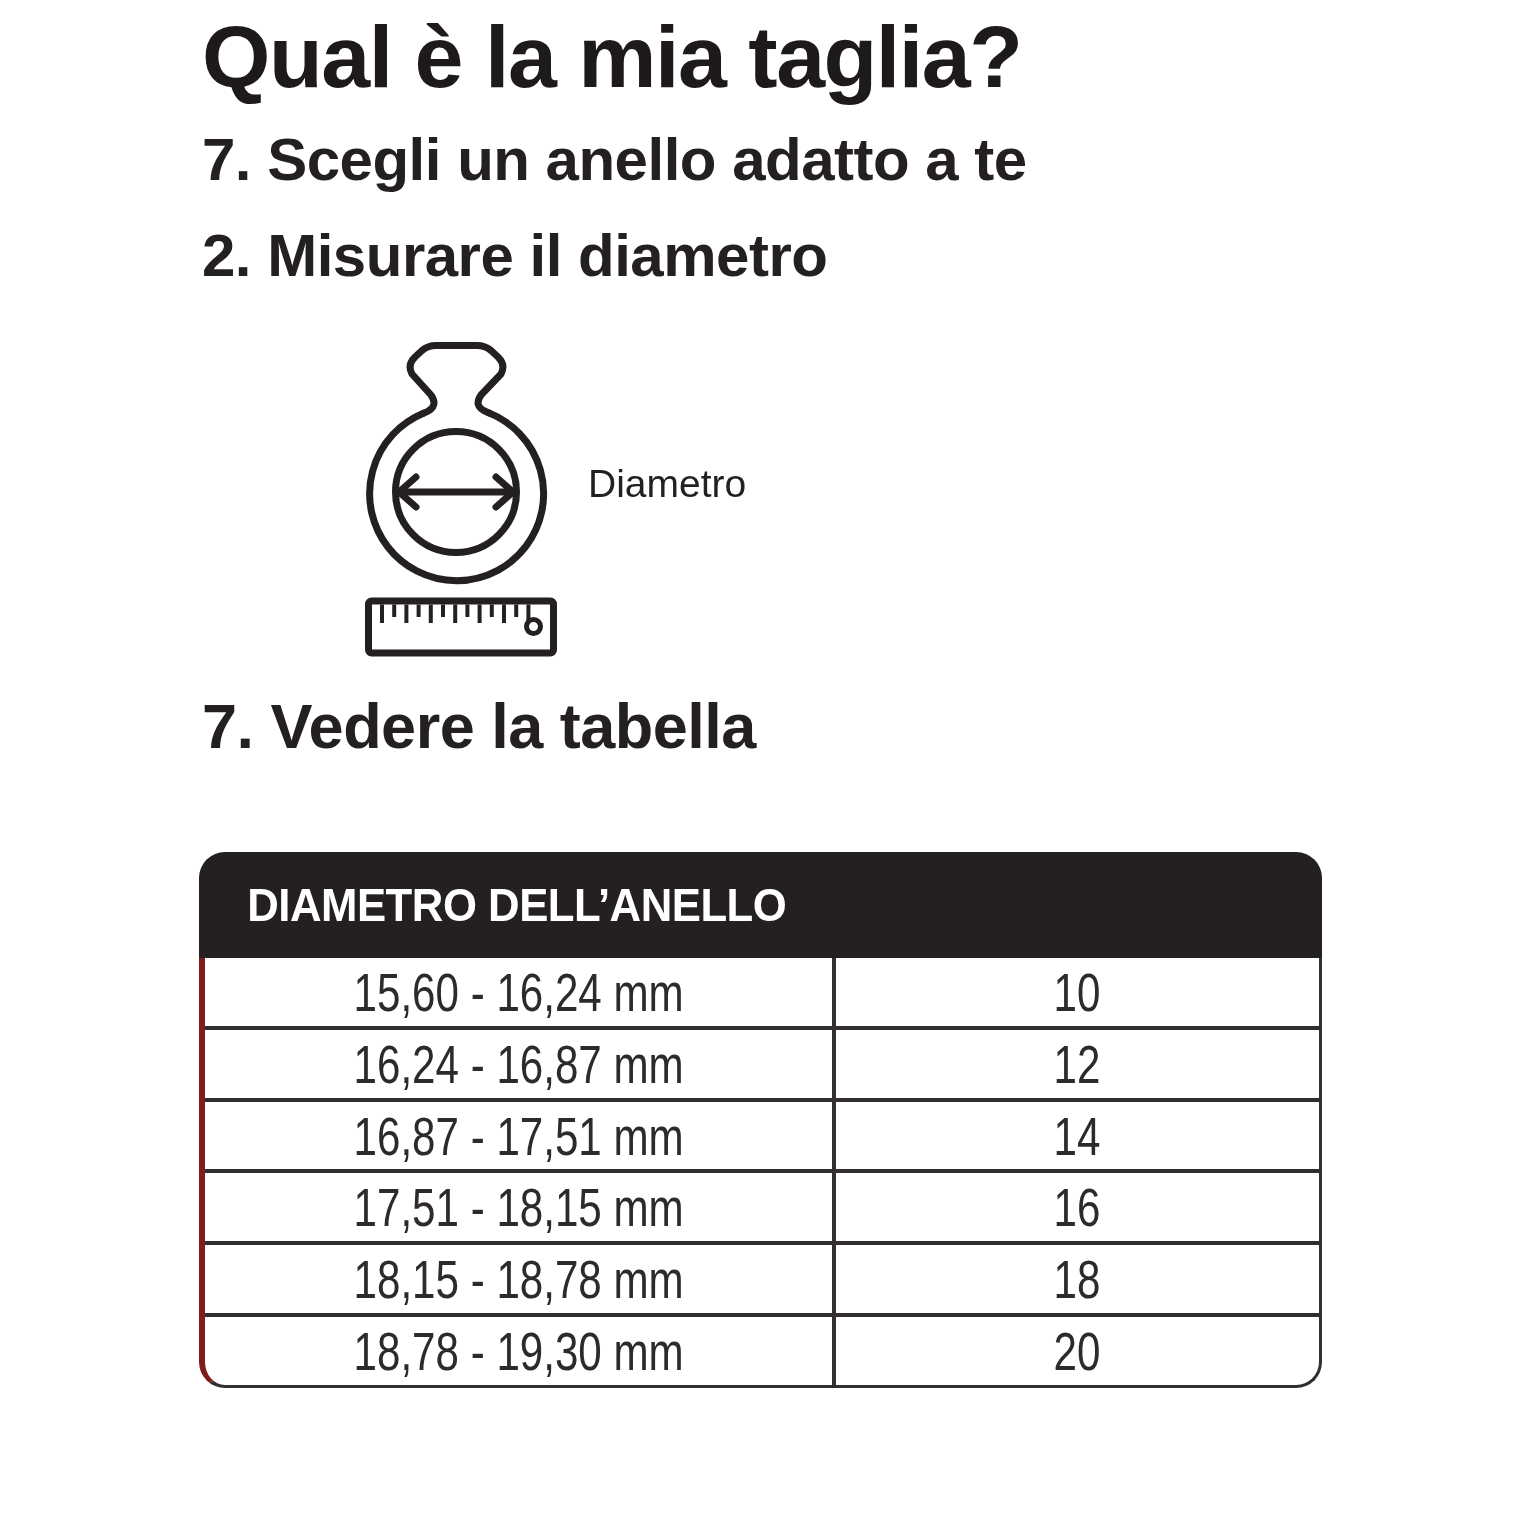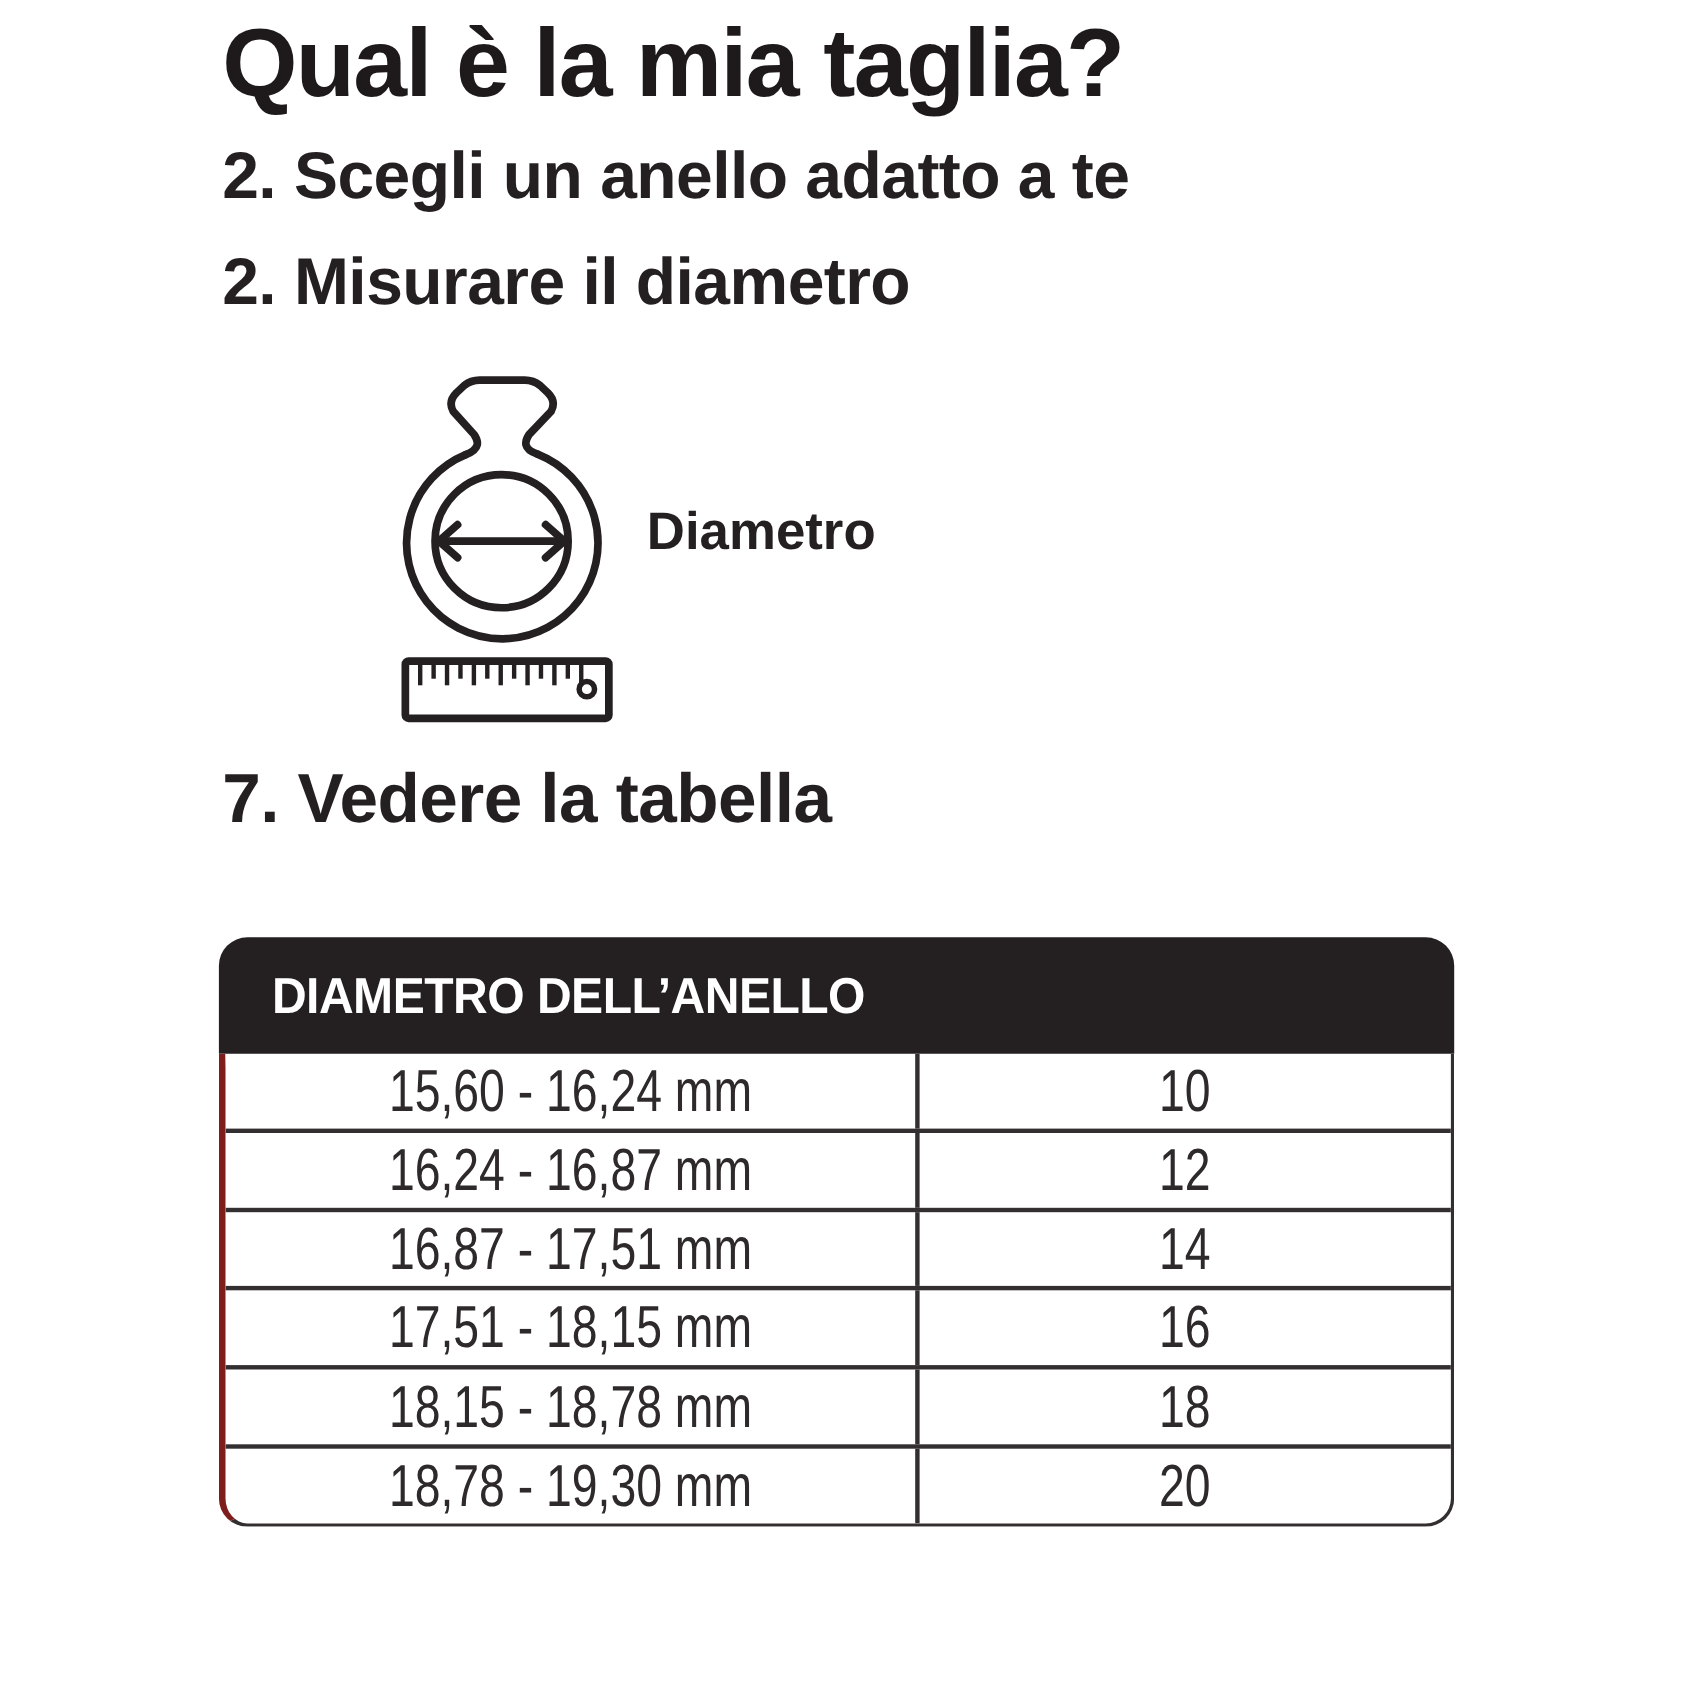--- a/index.html
+++ b/index.html
@@ -18,21 +18,21 @@
   }
   .step-1{ top:116px; }
   .step-2{ top:212px; }
   .step-3{ top:682px; font-size:63px; }
 
   .figure-svg{
     position:absolute; left:350px; top:338px; width:220px; height:322px;
   }
   .diametro-label{
     position:absolute; left:588px; top:458px;
-    font-size:48px; font-weight:bold; line-height:52px; color:#241f20;
+    font-size:39px; font-weight:normal; line-height:52px; color:#241f20;
     white-space:nowrap;
   }
 
   .size-table{
     position:absolute; left:199px; top:852px; width:1123px; height:686px;
   }
   .size-table .thead{
     height:106px; background:#241f20;
     border-radius:26px 26px 0 0;
     display:flex; align-items:center;
@@ -65,21 +65,21 @@
     font-size:54px; font-weight:400; color:#2e2a2b; white-space:nowrap;
   }
   .size-table .td > span{ display:inline-block; transform:scaleX(0.78); }
   .size-table .td.col-diam{ border-right:4px solid #332f30; }
 </style>
 </head>
 <body>
 
 <h1 class="page-title">Qual è la mia taglia?</h1>
 
-<div class="step step-1">2. Scegli un anello adatto a te</div>
+<div class="step step-1">7. Scegli un anello adatto a te</div>
 <div class="step step-2">2. Misurare il diametro</div>
 
 <svg class="figure-svg" viewBox="350 338 220 322" fill="none" stroke="#241f20" stroke-linecap="round" stroke-linejoin="round">
 
   <g>
     <path stroke-width="7" d="M 423.4 413.3 A 87 87 0 1 0 488.6 412.8"></path>
 
     <path stroke-width="7" d="M 423.4 413.3
       C 437 408 435 401 431 395
       L 412 374

